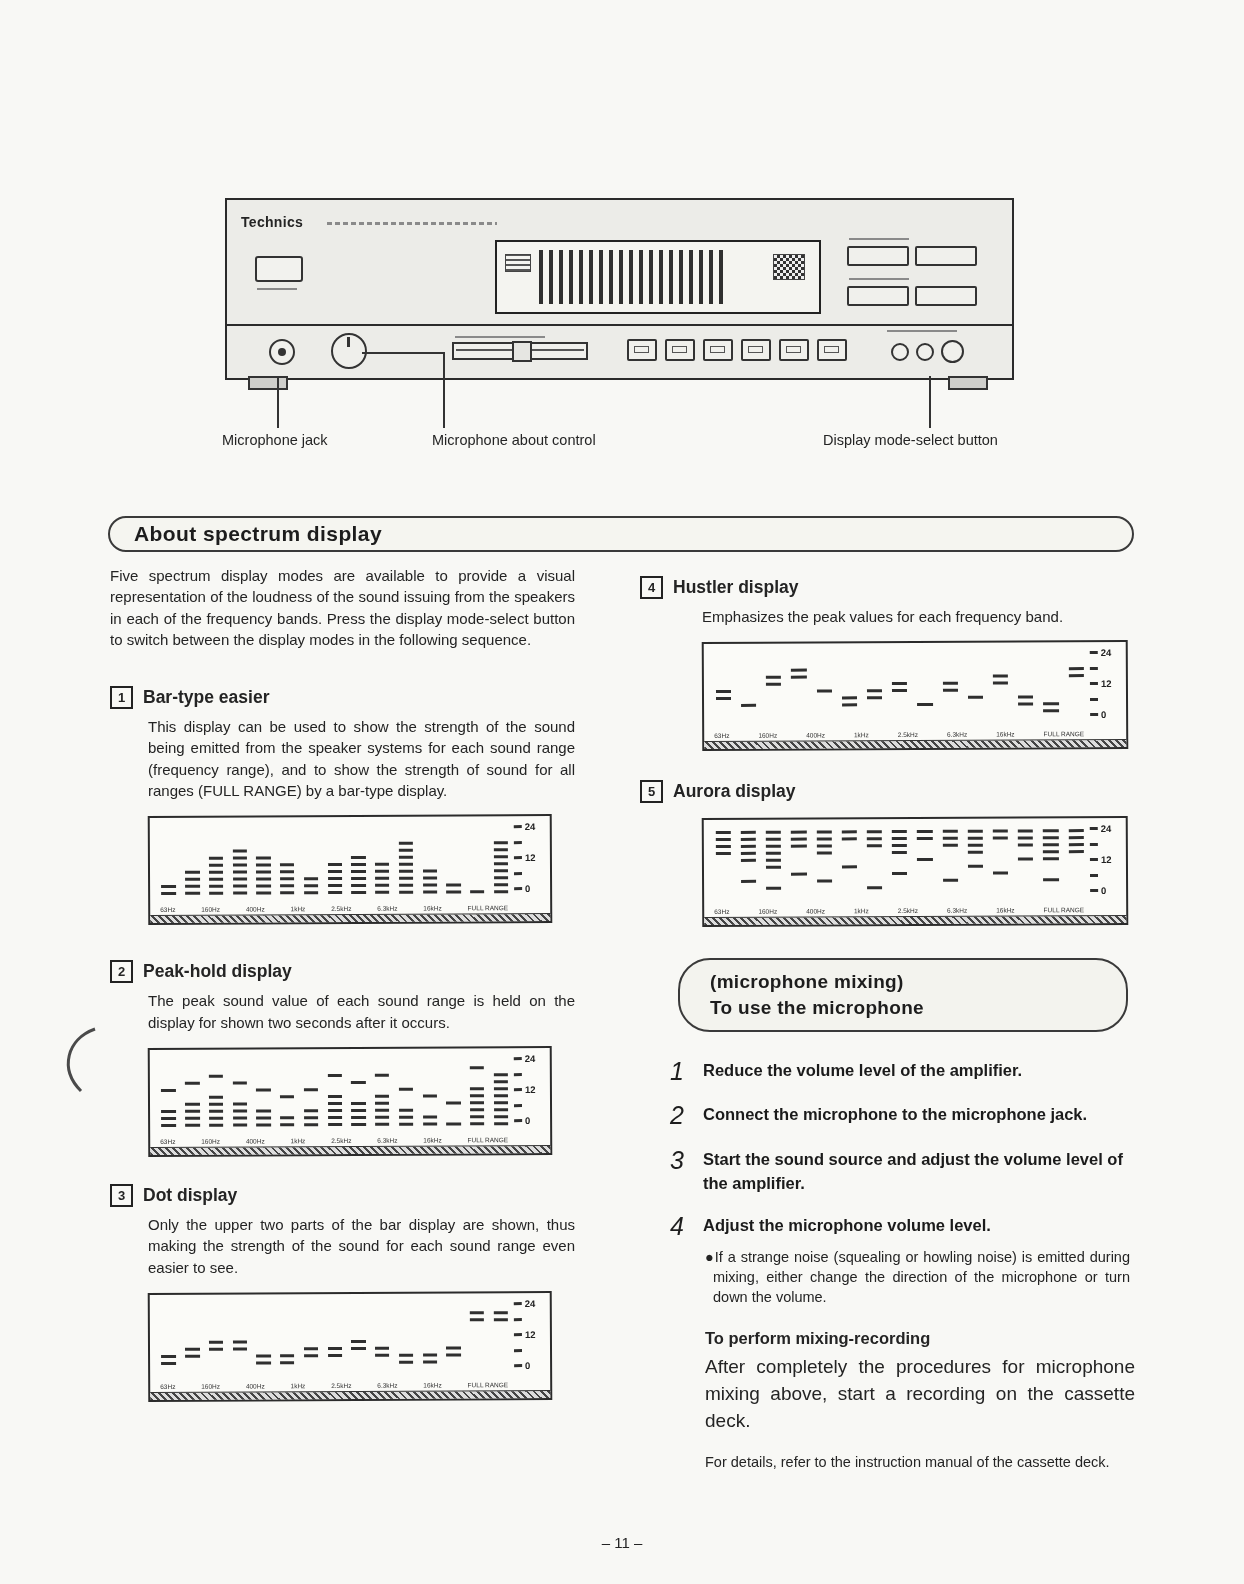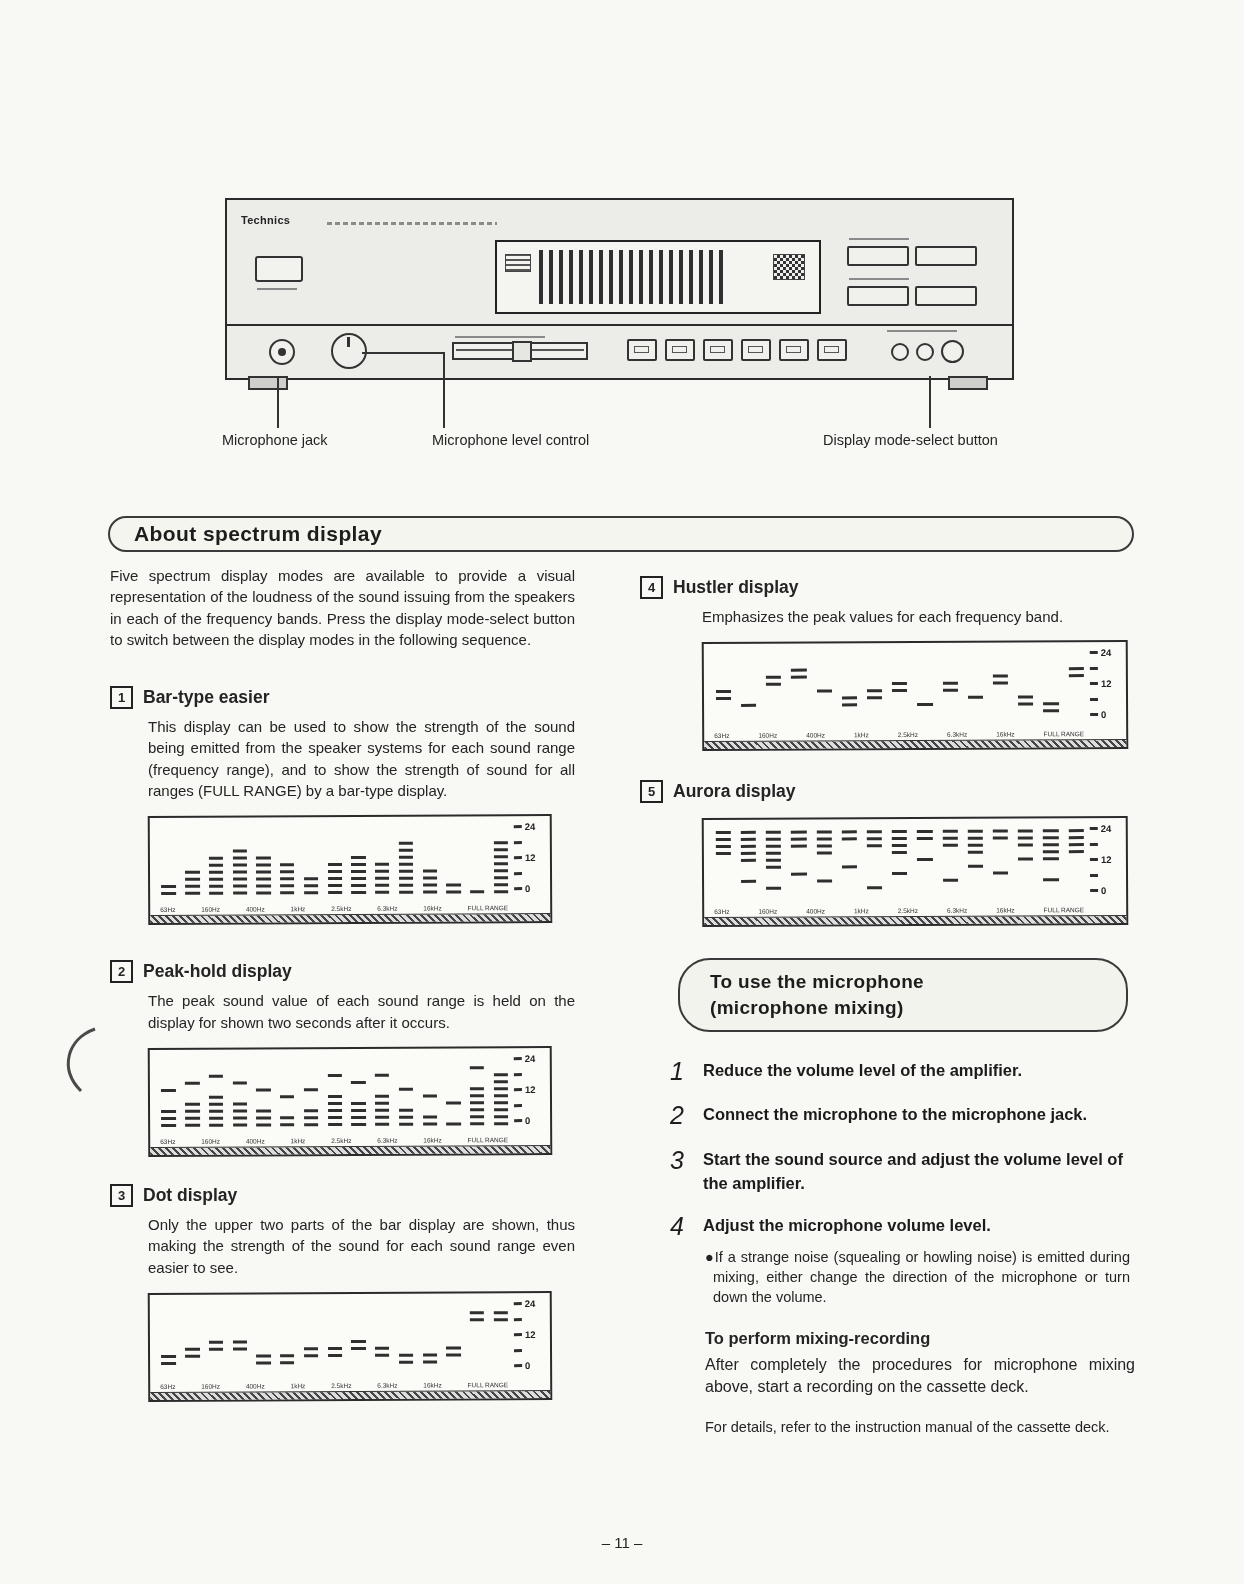--- a/index.html
+++ b/index.html
@@ -5,21 +5,21 @@
   html,body{margin:0;padding:0;background:#e9e9e6;}
   .page{position:relative;width:1244px;height:1584px;margin:0 auto;background:#f8f8f5;
         font-family:"Liberation Sans",sans-serif;color:#242424;overflow:hidden;}
 
   
   .device{position:absolute;left:225px;top:198px;width:785px;height:178px;
           background:#ececе8;background:#ececе8;background:#ececE8;background:#ececе8;
           background:#ececе8;background:#ececE8;background:#ececе8;background:#ececе8;
           background:#ececе8;background:#ececе8;background:#ececе8;background:#ececе8;
           background:#ecece8;border:2px solid #2b2b2b;z-index:1;}
-  .device .brand{position:absolute;left:14px;top:14px;font-weight:bold;font-size:11px;letter-spacing:.3px;}
+  .device .brand{position:absolute;left:14px;top:14px;font-weight:bold;font-size:14px;letter-spacing:.3px;}
   .model-line{position:absolute;left:100px;top:22px;width:170px;height:3px;
               background:repeating-linear-gradient(90deg,#8a8a8a 0 5px,transparent 5px 8px);}
   .btn-left{position:absolute;left:28px;top:56px;width:44px;height:22px;border:2px solid #333;border-radius:3px;background:#f2f2ee;}
   .btn-left-line{position:absolute;left:30px;top:88px;width:40px;height:2px;background:#888;}
   .disp-window{position:absolute;left:268px;top:40px;width:322px;height:70px;border:2px solid #222;background:#f4f4f0;}
   .dw-left{position:absolute;left:8px;top:12px;width:24px;height:16px;border:1px solid #444;
            background:repeating-linear-gradient(0deg,#555 0 2px,transparent 2px 5px);}
   .dw-bars{position:absolute;left:42px;right:94px;top:8px;bottom:8px;
            background:repeating-linear-gradient(90deg,#2f2f2f 0 4px,transparent 4px 10px);}
   .dw-check{position:absolute;right:14px;top:12px;width:30px;height:24px;
@@ -81,21 +81,21 @@
 
   
   .mic-banner-wrap{margin-top:32px;margin-left:38px;}
   .steps{margin-top:26px;}
   .step{display:flex;padding-left:30px;margin-bottom:17px;}
   .step .snum{width:33px;flex:0 0 auto;font-style:italic;font-size:25px;line-height:1.1;color:#1e1e1e;}
   .step .stext{flex:1;font-weight:bold;font-size:16.5px;line-height:1.5;color:#1b1b1b;}
   .note{margin:4px 0 0 65px;font-size:14.5px;line-height:1.38;text-align:justify;
         text-indent:-8px;padding-left:8px;width:425px;box-sizing:border-box;}
   .mix-title{margin:22px 0 6px 65px;font-weight:bold;font-size:16.5px;}
-  .mix-body{margin:0 0 0 65px;font-size:16px;line-height:1.42;text-align:justify;width:430px;}
+  .mix-body{margin:0 0 0 65px;font-size:19px;line-height:1.42;text-align:justify;width:430px;}
   .mix-bullet{margin:0 0 0 65px;font-size:14.5px;line-height:1.42;text-indent:-8px;padding-left:8px;width:430px;box-sizing:border-box;}
   .mix-footer{margin:18px 0 0 65px;font-size:14.5px;line-height:1.42;width:430px;}
 
   .page-number{position:absolute;left:0;right:0;top:1534px;text-align:center;font-size:15px;color:#242424;}
   .pen-mark{position:absolute;left:55px;top:1025px;z-index:3;}
 </style>
 </head>
 <body>
 
 <div class="page">
@@ -160,21 +160,21 @@
 
   <div class="foot" style="left:248px;top:376px;width:36px;"></div>
   <div class="foot" style="left:948px;top:376px;width:36px;"></div>
 
   <div class="cl" style="left:277px;top:376px;width:2px;height:52px;"></div>
   <div class="cl" style="left:362px;top:352px;width:83px;height:2px;"></div>
   <div class="cl" style="left:443px;top:352px;width:2px;height:76px;"></div>
   <div class="cl" style="left:929px;top:376px;width:2px;height:52px;"></div>
 
   <div class="callout-label" style="left:222px;top:432px;">Microphone jack</div>
-  <div class="callout-label" style="left:432px;top:432px;">Microphone level control</div>
+  <div class="callout-label" style="left:432px;top:432px;">Microphone about control</div>
   <div class="callout-label" style="left:823px;top:432px;">Display mode-select button</div>
 
   <div class="banner1">
     <span>About spectrum display</span>
   </div>
 
   <svg class="pen-mark" width="45" height="70" viewBox="0 0 45 70">
     <path d="M40,4 C12,14 4,44 26,66" stroke="#2b2b2b" stroke-width="3" fill="none" opacity="0.85"></path>
   </svg>
 
@@ -810,22 +810,22 @@
             <span class="fl">6.3kHz</span>
             <span class="fl">16kHz</span>
             <span class="fl">FULL RANGE</span>
           </div>
         <div class="spec-hatch"></div>
       </div>
     </div>
 
     <div class="mic-banner-wrap">
       <div class="banner2">
+        <div>(microphone mixing)</div>
         <div>To use the microphone</div>
-        <div>(microphone mixing)</div>
       </div>
     </div>
 
     <div class="steps">
       <div class="step">
         <span class="snum">1</span>
         <span class="stext">Reduce the volume level of the amplifier.</span>
       </div>
       <div class="step">
         <span class="snum">2</span>

